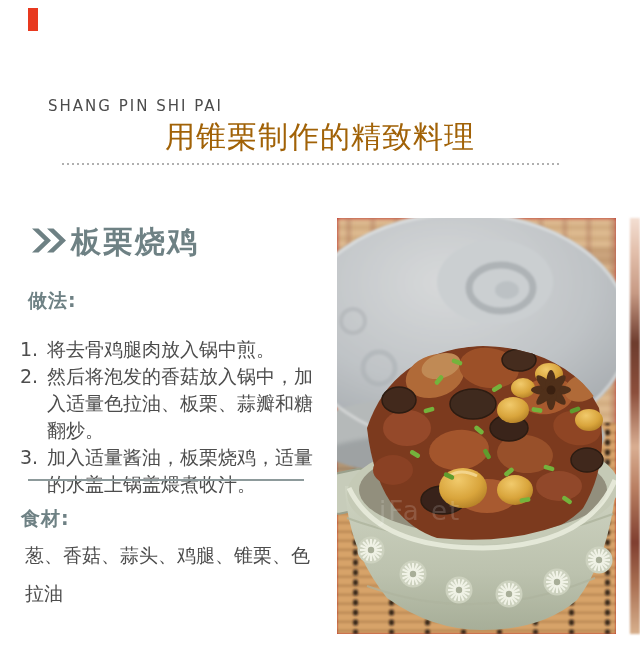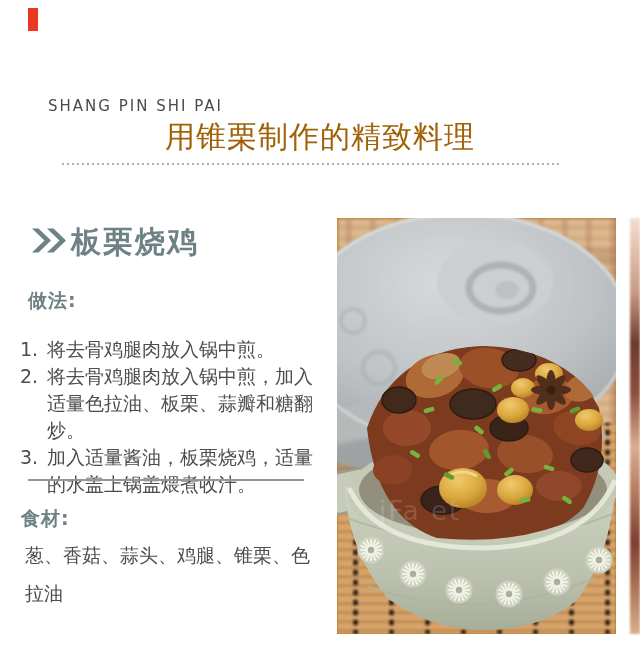--- a/index.html
+++ b/index.html
@@ -37,21 +37,21 @@
       font-size:19px;line-height:27px;color:#4d4d4d;font-weight:500;}
   ol.steps-list li{counter-increment:s;position:relative;padding-left:27px;}
   ol.steps-list li::before{content:counter(s) ".";position:absolute;left:0;top:0;}
 
   .solid-rule{left:28px;top:479px;width:276px;height:2px;background:#8d9a9b;}
 
   .ingredients-text{left:25px;top:536px;width:302px;font-size:19px;line-height:38px;
       color:#4d4d4d;font-weight:500;}
 
   
-  .photo{left:337px;top:218px;width:279px;height:416px;overflow:hidden;background:#a16207;}
+  .photo{left:337px;top:218px;width:279px;height:416px;overflow:hidden;background:#b91c1c;}
   .photo svg{display:block;}
 
   
   .edge-sliver{left:630px;top:218px;width:10px;height:416px;filter:blur(1.2px);
     background:linear-gradient(180deg,
       #f3ded2 0%,#e3c0ac 8%,#c79a84 18%,#6e3c2e 30%,#8c4f3c 42%,#d9ae92 55%,
       #b97f62 65%,#803f30 78%,#a96f52 88%,#d8b08d 100%);}
 </style>
 </head>
 <body>
@@ -68,21 +68,21 @@
     <path d="M15 1.5 L27.5 13.5 L15 25.5 L21.5 25.5 L34 13.5 L21.5 1.5 Z"></path>
   </g>
 </svg>
 <div class="abs recipe-name">板栗烧鸡</div>
 
 <div class="abs section-label method-label">做法:</div>
 
 <div class="abs steps">
   <ol class="steps-list">
     <li>将去骨鸡腿肉放入锅中煎。</li>
-    <li>将去骨鸡腿肉放入锅中煎，加入适量色拉油、板栗、蒜瓣和糖翻炒。</li>
+    <li>然后将泡发的香菇放入锅中，加入适量色拉油、板栗、蒜瓣和糖翻炒。</li>
     <li>加入适量酱油，板栗烧鸡，适量的水盖上锅盖煨煮收汁。</li>
   </ol>
 </div>
 
 <div class="abs solid-rule"></div>
 
 <div class="abs section-label ingredients-label">食材:</div>
 <div class="abs ingredients-text">葱、香菇、蒜头、鸡腿、锥栗、色拉油</div>
 
 <div class="abs photo">

